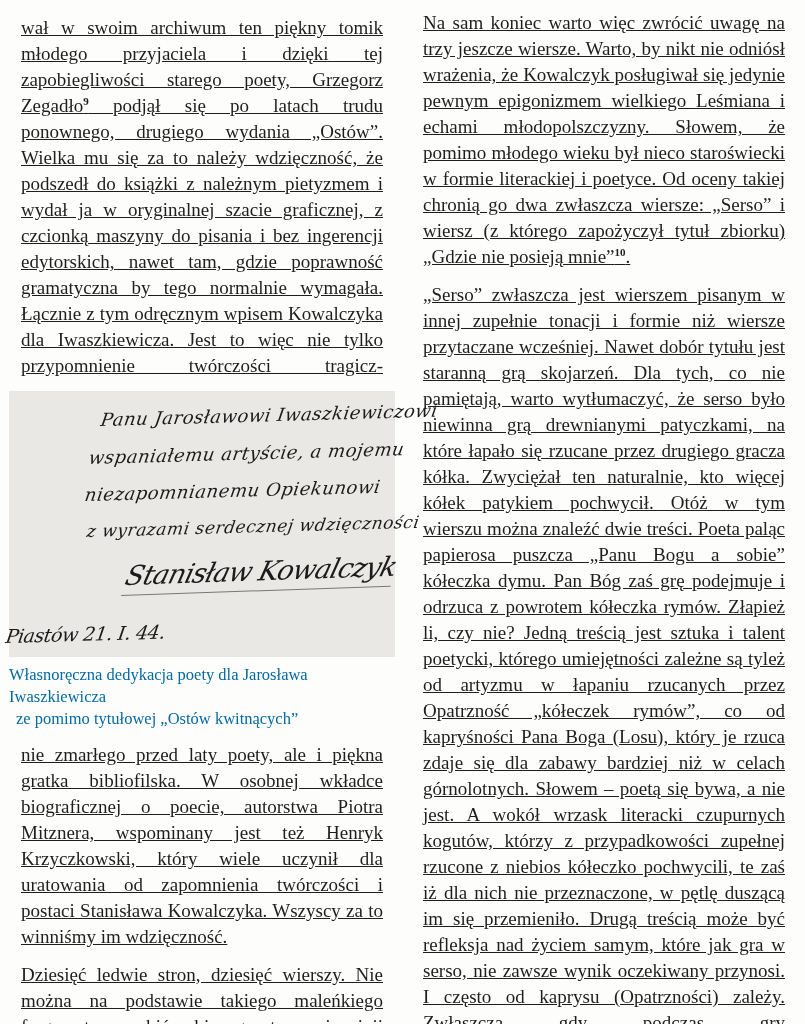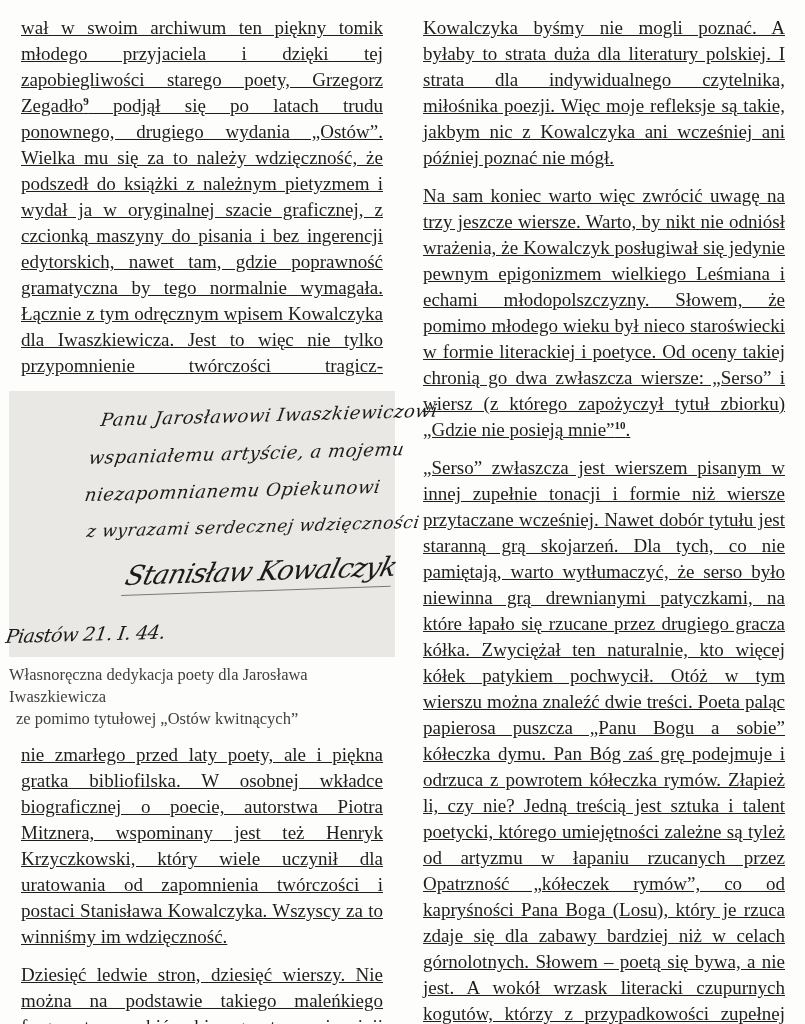--- a/index.html
+++ b/index.html
@@ -64,21 +64,21 @@
     transform: skewX(-16deg) rotate(-2deg);
     border-bottom: 1px solid rgba(27,27,27,0.55);
     padding-bottom: 6px;
   }
   .hw-date { top: 232px; left: -5px; font-size: 19px; letter-spacing: -0.5px; }
   figcaption {
     font-size: 16.5px;
     line-height: 22px;
     text-align: left;
     margin-top: 7px;
-    color: #404040;
+    color: #0369a1;
   }
   figcaption .cap2 { padding-left: 7px; }
 </style>
 </head>
 <body>
 
 <div class="page">
 
   <div class="col">
 
@@ -100,21 +100,20 @@
     </div>
 
     <p>nie zmarłego przed laty poety, ale i piękna gratka bibliofilska.  W osobnej wkładce biograficznej o poecie, autorstwa Piotra Mitznera, wspominany jest też Henryk Krzyczkowski, który wiele uczynił dla uratowania od zapomnienia twórczości i postaci Stanisława Kowalczyka.  Wszyscy za to winniśmy im wdzięczność.</p>
 
     <p class="para-gap cont">Dziesięć ledwie stron, dziesięć wierszy.  Nie można na podstawie takiego maleńkiego fragmentu wyrobić sobie ugruntowanej opinii o poetyce i sztuce Stanisława Kowalczyka, stąd ten szkic nie może do tego pretendować.  Na pewno łatwiej będzie o ocenę po lekturze „Kradzieży brylantów”.  Ale ta właśnie książeczka zasługuje na osobne omówienie.  Bo bez niej być może nic z</p>
 
   </div>
 
   <div class="col">
 
-    <p>Kowalczyka byśmy nie mogli poznać.  A byłaby to strata duża dla literatury polskiej.  I strata dla indywidualnego czytelnika, miłośnika poezji. Więc moje refleksje są takie, jakbym nic z Kowalczyka ani wcześniej ani później poznać nie mógł.</p>
 
     <p class="para-gap"><span>Na sam koniec warto więc zwrócić uwagę na trzy jeszcze wiersze.  Warto, by nikt nie odniósł wrażenia, że Kowalczyk posługiwał się jedynie pewnym epigonizmem wielkiego Leśmiana i echami młodopolszczyzny.  Słowem, że pomimo młodego wieku był nieco staroświecki w formie literackiej i poetyce.  Od oceny takiej chronią go dwa zwłaszcza wiersze:  „Serso” i  wiersz (z którego zapożyczył tytuł zbiorku) „Gdzie nie posieją mnie”</span><sup class="ref">10</sup><span>.</span></p>
 
     <p class="para-gap cont"><span>„Serso” zwłaszcza jest wierszem pisanym w innej zupełnie tonacji i formie niż wiersze przytaczane wcześniej.  Nawet dobór tytułu jest staranną grą skojarzeń.  Dla tych, co nie pamiętają, warto wytłumaczyć, że serso było niewinna grą drewnianymi patyczkami, na  które łapało się rzucane przez drugiego gracza kółka.  Zwyciężał ten naturalnie, kto więcej kółek patykiem pochwycił.  Otóż w tym wierszu można znaleźć dwie treści.  Poeta paląc papierosa puszcza „Panu Bogu a sobie” kółeczka dymu. Pan Bóg zaś grę podejmuje i odrzuca z powrotem kółeczka rymów.  Złapież li, czy nie?  Jedną treścią jest sztuka i talent poetycki, którego umiejętności zależne są tyleż od artyzmu w łapaniu rzucanych przez Opatrzność „kółeczek rymów”, co od kapryśności Pana Boga (Losu), który je rzuca zdaje się dla zabawy bardziej niż w celach górnolotnych. Słowem – poetą się bywa, a nie jest. A wokół wrzask literacki czupurnych kogutów, którzy z przypadkowości zupełnej rzucone z niebios kółeczko pochwycili, te zaś iż dla nich nie przeznaczone, w pętlę duszącą im się przemieniło.  Drugą treścią może być refleksja nad życiem samym, które jak gra w serso, nie zawsze wynik oczekiwany przynosi.  I często od kaprysu (Opatrzności) zależy.  Zwłaszcza gdy podczas gry </span></p>
 
   </div>
 
 </div>
 
 </body></html>

